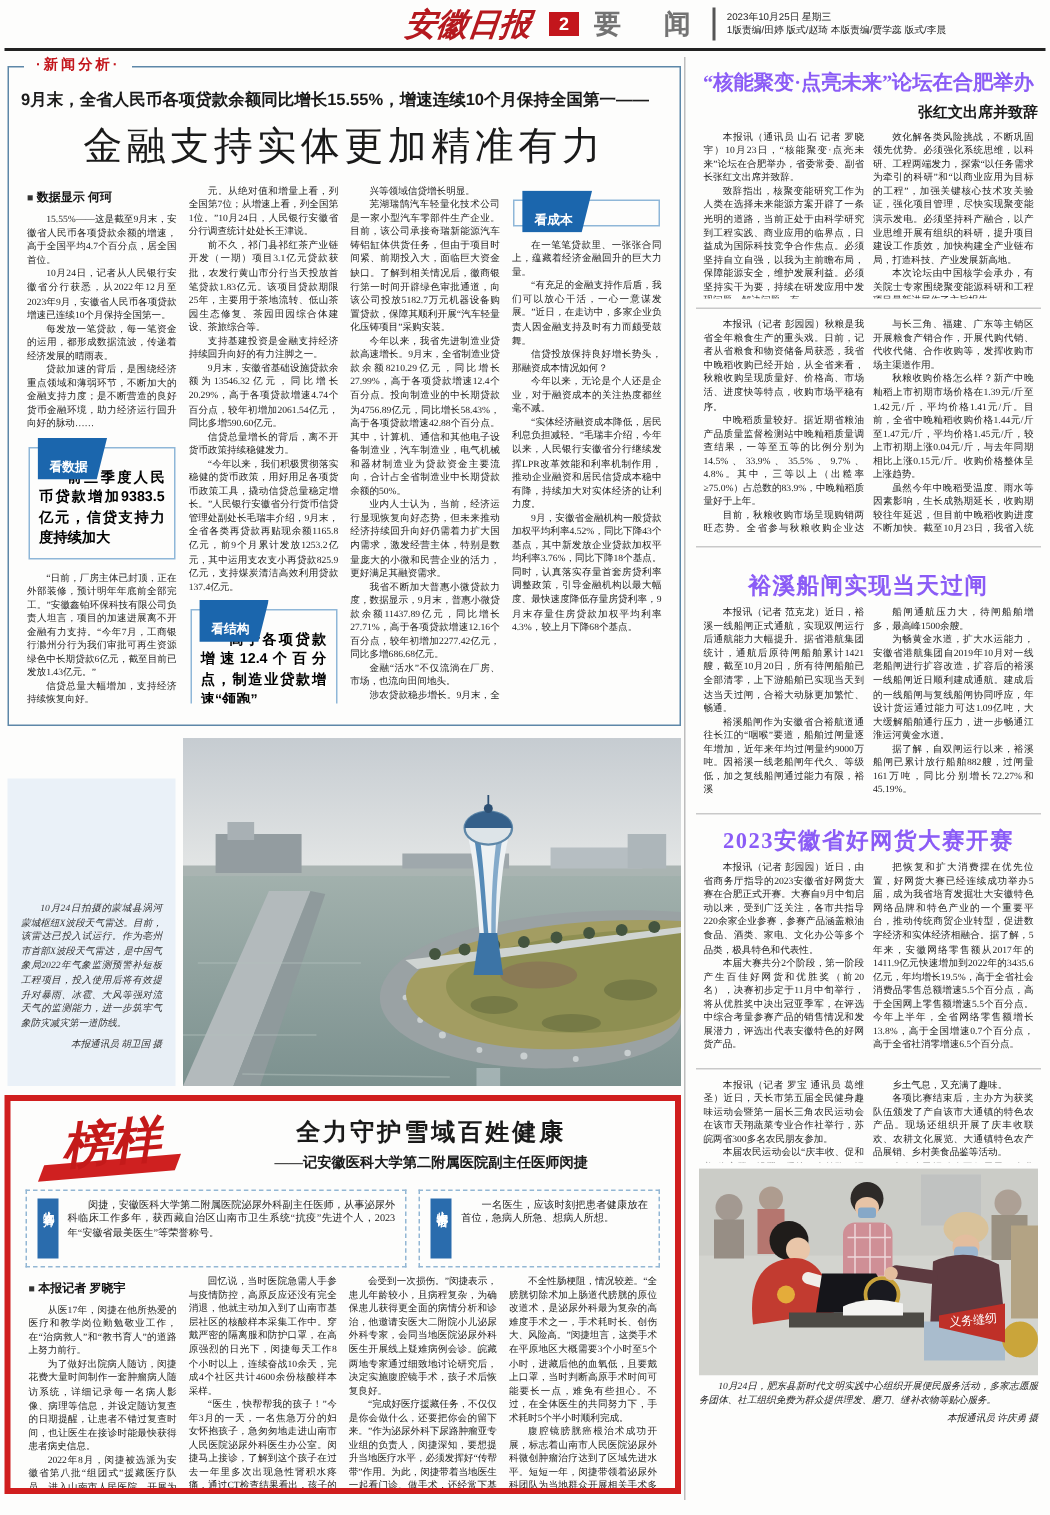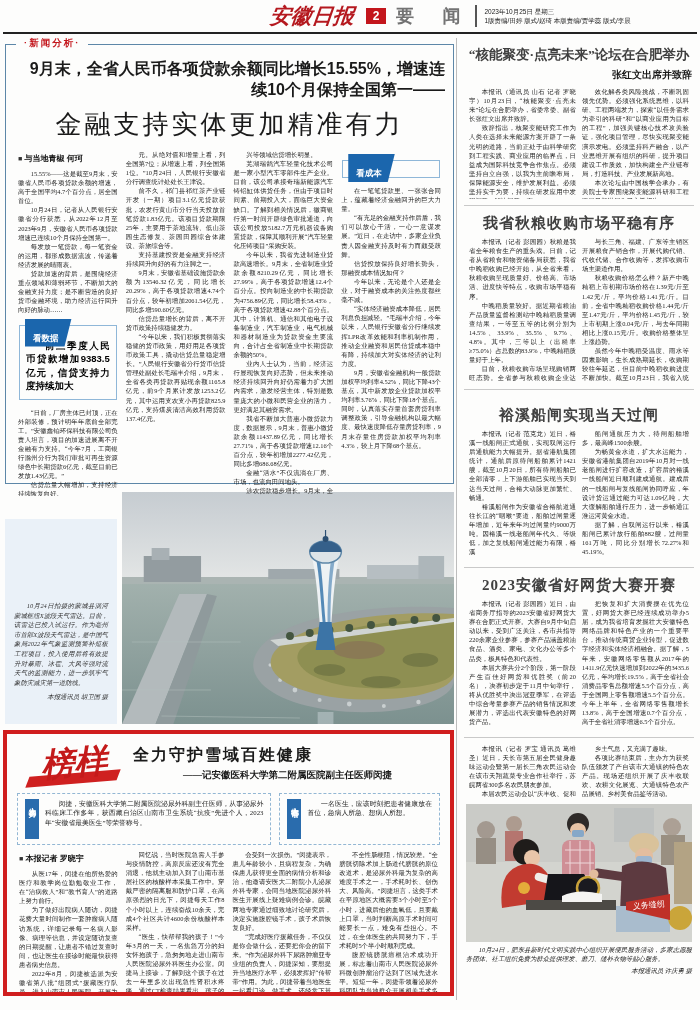--- a/index.html
+++ b/index.html
@@ -17,21 +17,21 @@
   .mastinfo{font-size:6.5px;color:#222;line-height:9.5px;}
   .headrule{border-top:2px solid #222;margin:0 3px;}
   
   .content{display:flex;align-items:stretch;}
   .colL{width:456px;}
   .colR{width:244px;box-sizing:border-box;border-left:1px solid #bdbdbd;margin-top:4px;padding:0 6px 0 7px;}
   
   .lead{margin:10px 2px 0 5px;border:1px solid #5d87a8;height:440px;box-sizing:border-box;position:relative;}
   .lead-tag{position:absolute;top:-8px;left:10px;background:#fdfdfc;padding:0 8px;color:#c3161c;
         font-weight:bold;font-size:9.5px;letter-spacing:2px;text-align:right;}
-  .kicker{margin:14px 8px 0;text-align:right;font-size:16px;font-weight:bold;}
+  .kicker{margin:14px 8px 0;text-align:left;font-size:11px;font-weight:bold;}
   .headline{margin:6px 0 8px;text-align:center;font-size:26px;font-weight:normal;letter-spacing:3px;}
   .lead-body{display:flex;padding:0 8px 8px;height:346px;overflow:hidden;}
   .lcol{flex:1;padding:0 4px;overflow:hidden;}
   .paras p,.rcol p,.bcol .paras p{margin:0;text-indent:2em;text-align:justify;font-size:6.4px;
         line-height:9.1px;font-family:"Liberation Serif","DejaVu Serif",serif;color:#1c1c1c;}
   .byline{font-size:8px;font-weight:bold;margin:3px 0 5px;color:#111;}
   .sq{font-size:7px;color:#333;}
   .databox{position:relative;border:1px solid #8fb7d8;margin:10px 1px 8px;padding:10px 6px 6px;}
   .tab{position:absolute;top:-7px;left:5px;background:#1b66ad;color:#fff;font-size:8.5px;font-weight:bold;
         padding:14px 13px 2px 8px;clip-path:polygon(0 0,100% 0,85% 100%,0 100%);}
@@ -50,40 +50,40 @@
   .bangyang{margin:6px 2px 4px 3px;border:4px solid #d01e1e;height:266px;box-sizing:border-box;
         padding:4px 8px 4px;overflow:hidden;}
   .by-head{display:flex;align-items:center;height:50px;}
   .by-logo{width:118px;position:relative;text-align:center;height:50px;}
   .ribbon{position:absolute;left:14px;bottom:4px;width:88px;height:11px;background:#cf2020;
         transform:skewX(-25deg) rotate(-5deg);}
   .by-logo span{position:relative;font-size:33px;font-weight:bold;font-style:italic;color:#c41a1a;
         font-family:"Liberation Serif","DejaVu Serif",serif;display:inline-block;transform:rotate(-5deg);
         line-height:50px;}
   .by-titles{flex:1;}
-  .by-titles h2{margin:0;font-size:16px;letter-spacing:2px;font-weight:bold;text-align:left;}
+  .by-titles h2{margin:0;font-size:16px;letter-spacing:2px;font-weight:bold;text-align:center;}
   .by-sub{margin:3px 0 0;font-size:9.5px;font-weight:bold;text-align:center;
         font-family:"Liberation Serif","DejaVu Serif",serif;}
   .profilewrap{display:flex;gap:8px;margin:5px 2px 5px;height:52px;}
   .profile{border:1px dashed #93b7d4;display:flex;gap:6px;padding:5px 7px;align-items:stretch;
         box-sizing:border-box;}
   .profile.cardbox{flex:1.65;}
   .profile.mottobox{flex:1;}
   .ptab{writing-mode:vertical-rl;text-orientation:upright;background:#2a6cad;color:#fff;font-size:7.5px;
         font-weight:bold;padding:2px 2px;letter-spacing:1px;display:flex;align-items:center;flex:0 0 auto;}
   .ptext{margin:0;font-size:6.8px;line-height:9.4px;text-indent:2em;text-align:justify;
         font-family:"Liberation Serif","DejaVu Serif",serif;color:#222;flex:1;}
   .by-body{display:flex;height:146px;overflow:hidden;}
   .bcol{flex:1;padding:0 4px;overflow:hidden;}
   
   .rart{padding:6px 2px 6px;border-bottom:1px solid #c9c9c9;}
   .rart.last{border-bottom:none;}
   .rart.gap{padding-top:14px;}
   .rart h3{margin:2px 0 4px;text-align:center;font-size:15px;font-weight:bold;letter-spacing:1px;
-        color:#404040;font-family:"Liberation Serif","DejaVu Serif",serif;}
+        color:#8b5cf6;font-family:"Liberation Serif","DejaVu Serif",serif;}
   .rart h3.t14{font-size:13.5px;letter-spacing:0;}
   .rsub{margin:0 0 5px;text-align:right;font-size:10px;font-weight:bold;
         font-family:"Liberation Serif","DejaVu Serif",serif;}
   .rbody{display:flex;}
   .rcol{flex:1;padding:0 3px;overflow:hidden;}
   .h116{height:112px;} .h146{height:146px;} .h132{height:132px;} .h56{height:56px;}
   .photo2{margin:4px 0 3px;height:138px;}
   .photo-cap2 p{font-size:6.4px;line-height:9.4px;text-indent:2em;text-align:justify;margin:0;
         font-family:"Liberation Serif","DejaVu Serif",serif;font-style:italic;color:#222;}
   .photo-cap2 .credit{text-align:right;text-indent:0;margin-top:2px;}
@@ -108,21 +108,21 @@
   <div class="content">
 
     <div class="colL">
 
       <section class="lead">
         <span class="lead-tag">·新闻分析·</span>
         <p class="kicker">9月末，全省人民币各项贷款余额同比增长15.55%，增速连续10个月保持全国第一——</p>
         <h1 class="headline">金融支持实体更加精准有力</h1>
         <div class="lead-body">
           <div class="lcol">
-            <p class="byline"><span class="sq">■</span> <span>与当地青椒 何珂</span></p>
+            <p class="byline"><span class="sq">■</span> <span>数据显示 何珂</span></p>
             <div class="paras">
                 <p>15.55%——这是截至9月末，安徽省人民币各项贷款余额的增速，高于全国平均4.7个百分点，居全国首位。</p>
                 <p>10月24日，记者从人民银行安徽省分行获悉，从2022年12月至2023年9月，安徽省人民币各项贷款增速已连续10个月保持全国第一。</p>
                 <p>每发放一笔贷款，每一笔资金的运用，都形成数据流波，传递着经济发展的晴雨表。</p>
                 <p>贷款加速的背后，是围绕经济重点领域和薄弱环节，不断加大的金融支持力度；是不断营造的良好货币金融环境，助力经济运行回升向好的脉动……</p>
               </div>
             <div class="databox">
               <span class="tab">看数据</span>
               <p class="boxtitle">前三季度人民币贷款增加9383.5亿元，信贷支持力度持续加大</p>
             </div>
@@ -133,20 +133,24 @@
           </div>
           <div class="lcol">
             <div class="paras">
                 <p>元。从绝对值和增量上看，列全国第7位；从增速上看，列全国第1位。”10月24日，人民银行安徽省分行调查统计处处长王津说。</p>
                 <p>前不久，祁门县祁红茶产业链开发（一期）项目3.1亿元贷款获批，农发行黄山市分行当天投放首笔贷款1.83亿元。该项目贷款期限25年，主要用于茶地流转、低山茶园生态修复、茶园田园综合体建设、茶旅综合等。</p>
                 <p>支持基建投资是金融支持经济持续回升向好的有力注脚之一。</p>
                 <p>9月末，安徽省基础设施贷款余额为13546.32亿元，同比增长20.29%，高于各项贷款增速4.74个百分点，较年初增加2061.54亿元，同比多增590.60亿元。</p>
                 <p>信贷总量增长的背后，离不开货币政策持续稳健发力。</p>
                 <p>“今年以来，我们积极贯彻落实稳健的货币政策，用好用足各项货币政策工具，撬动信贷总量稳定增长。”人民银行安徽省分行货币信贷管理处副处长毛瑞丰介绍，9月末，全省各类再贷款再贴现余额1165.8亿元，前9个月累计发放1253.2亿元，其中运用支农支小再贷款825.9亿元，支持煤炭清洁高效利用贷款137.4亿元。</p>
               </div>
+            <div class="databox">
+              <span class="tab">看结构</span>
+              <p class="boxtitle">高于各项贷款增速12.4个百分点，制造业贷款增速“领跑”</p>
+            </div>
 
           </div>
           <div class="lcol">
             <div class="paras">
                 <p>兴等领域信贷增长明显。</p>
                 <p>芜湖瑞鹄汽车轻量化技术公司是一家小型汽车零部件生产企业。目前，该公司承接奇瑞新能源汽车铸铝缸体供货任务，但由于项目时间紧、前期投入大，面临巨大资金缺口。了解到相关情况后，徽商银行第一时间开辟绿色审批通道，向该公司投放5182.7万元机器设备购置贷款，保障其顺利开展“汽车轻量化压铸项目”采购安装。</p>
                 <p>今年以来，我省先进制造业贷款高速增长。9月末，全省制造业贷款余额8210.29亿元，同比增长27.99%，高于各项贷款增速12.4个百分点。投向制造业的中长期贷款为4756.89亿元，同比增长58.43%，高于各项贷款增速42.88个百分点。其中，计算机、通信和其他电子设备制造业，汽车制造业，电气机械和器材制造业为贷款资金主要流向，合计占全省制造业中长期贷款余额的50%。</p>
                 <p>业内人士认为，当前，经济运行显现恢复向好态势，但未来推动经济持续回升向好仍需着力扩大国内需求，激发经营主体，特别是数量庞大的小微和民营企业的活力，更好满足其融资需求。</p>
                 <p>我省不断加大普惠小微贷款力度，数据显示，9月末，普惠小微贷款余额11437.89亿元，同比增长27.71%，高于各项贷款增速12.16个百分点，较年初增加2277.42亿元，同比多增686.68亿元。</p>
                 <p>金融“活水”不仅流淌在厂房、市场，也流向田间地头。</p>
@@ -308,21 +312,20 @@
               <p>致辞指出，核聚变能研究工作为人类在选择未来能源方案开辟了一条光明的道路，当前正处于由科学研究到工程实践、商业应用的临界点，日益成为国际科技竞争合作焦点。必须坚持自立自强，以我为主前瞻布局，保障能源安全，维护发展利益。必须坚持实干为要，持续在研发应用中发现问题、解决问题，有</p>
             </div>
           <div class="rcol">
               <p>效化解各类风险挑战，不断巩固领先优势。必须强化系统思维，以科研、工程两端发力，探索“以任务需求为牵引的科研”和“以商业应用为目标的工程”，加强关键核心技术攻关验证，强化项目管理，尽快实现聚变能演示发电。必须坚持科产融合，以产业思维开展有组织的科研，提升项目建设工作质效，加快构建全产业链布局，打造科技、产业发展新高地。</p>
               <p>本次论坛由中国核学会承办，有关院士专家围绕聚变能源科研和工程项目最新进展作了主旨报告。</p>
             </div>
         </div>
       </article>
 
       <article class="rart">
-        <h3>我省秋粮收购市场平稳有序</h3>
         <div class="rbody h146">
           <div class="rcol">
               <p>本报讯（记者 彭园园）秋粮是我省全年粮食生产的重头戏。日前，记者从省粮食和物资储备局获悉，我省中晚稻收购已经开始，从全省来看，秋粮收购呈现质量好、价格高、市场活、进度快等特点，收购市场平稳有序。</p>
               <p>中晚稻质量较好。据近期省粮油产品质量监督检测站中晚籼稻质量调查结果，一等至五等的比例分别为14.5%、33.9%、35.5%、9.7%、4.8%。其中，三等以上（出糙率≥75.0%）占总数的83.9%，中晚籼稻质量好于上年。</p>
               <p>目前，秋粮收购市场呈现购销两旺态势。全省参与秋粮收购企业达1680家，入市收购积极性高，其中：国有粮食收储企业276家，参与收购人员10405人，收购设备10095台（套）。国有粮食企业主动出击，利用仓储和人员优势，积极</p>
             </div>
           <div class="rcol">
               <p>与长三角、福建、广东等主销区开展粮食产销合作，开展代购代销、代收代储、合作收购等，发挥收购市场主渠道作用。</p>
               <p>秋粮收购价格怎么样？新产中晚籼稻上市初期市场价格在1.39元/斤至1.42元/斤，平均价格1.41元/斤。目前，全省中晚籼稻收购价格1.44元/斤至1.47元/斤，平均价格1.45元/斤，较上市初期上涨0.04元/斤，与去年同期相比上涨0.15元/斤。收购价格整体呈上涨趋势。</p>
               <p>虽然今年中晚稻受温度、雨水等因素影响，生长成熟期延长，收购期较往年延迟，但目前中晚稻收购进度不断加快。截至10月23日，我省入统粮食企业全社会收购中晚稻185万吨，占预计旺季收购量的23%；另外，全社会收购玉米、大豆分别为25万吨、1万吨。</p>

